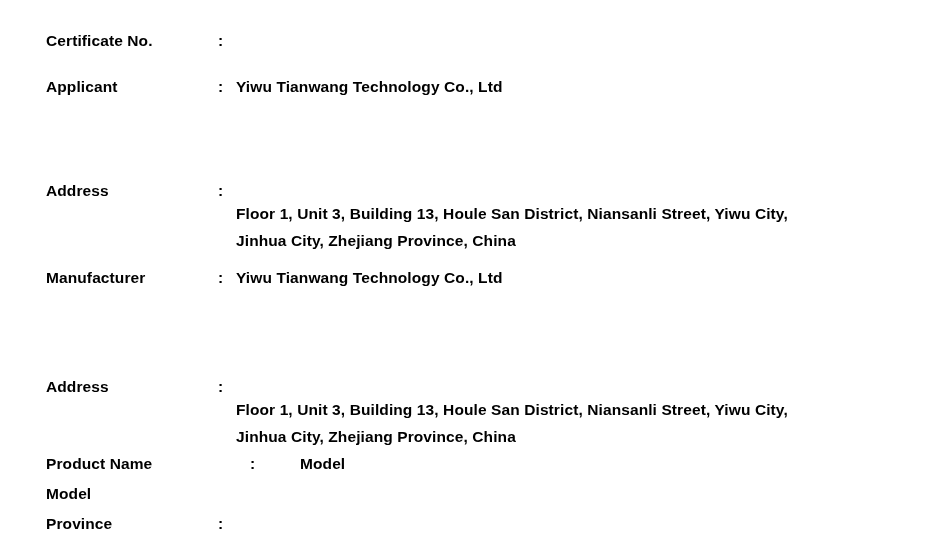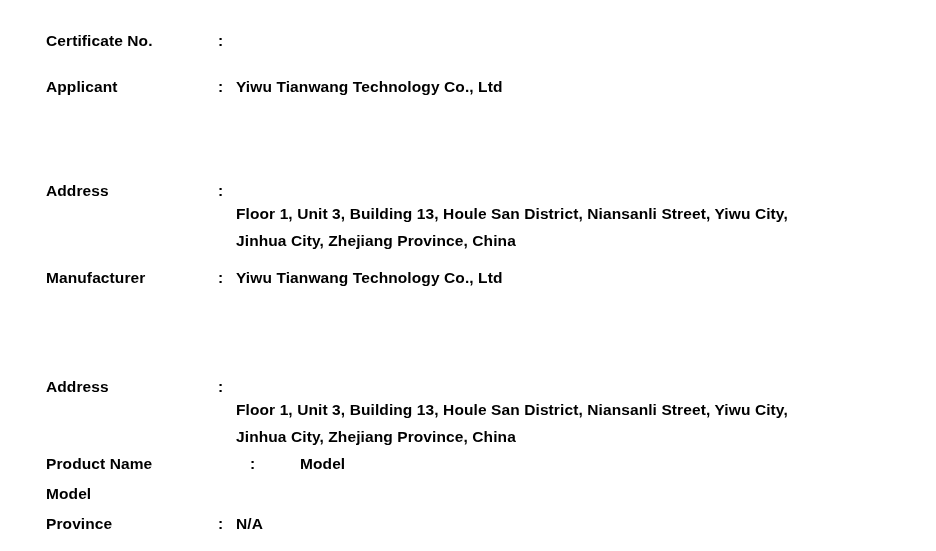--- a/index.html
+++ b/index.html
@@ -119,16 +119,15 @@
   </div>
 
   <div class="field-row row-model">
     <div class="field-label">Model</div>
     <div class="field-colon">:</div>
   </div>
 
   <div class="field-row row-trademark">
     <div class="field-label">Province</div>
     <div class="field-colon">:</div>
-    <div class="field-value">N/A</div>
   </div>
 
 </div>
 
 </body></html>

